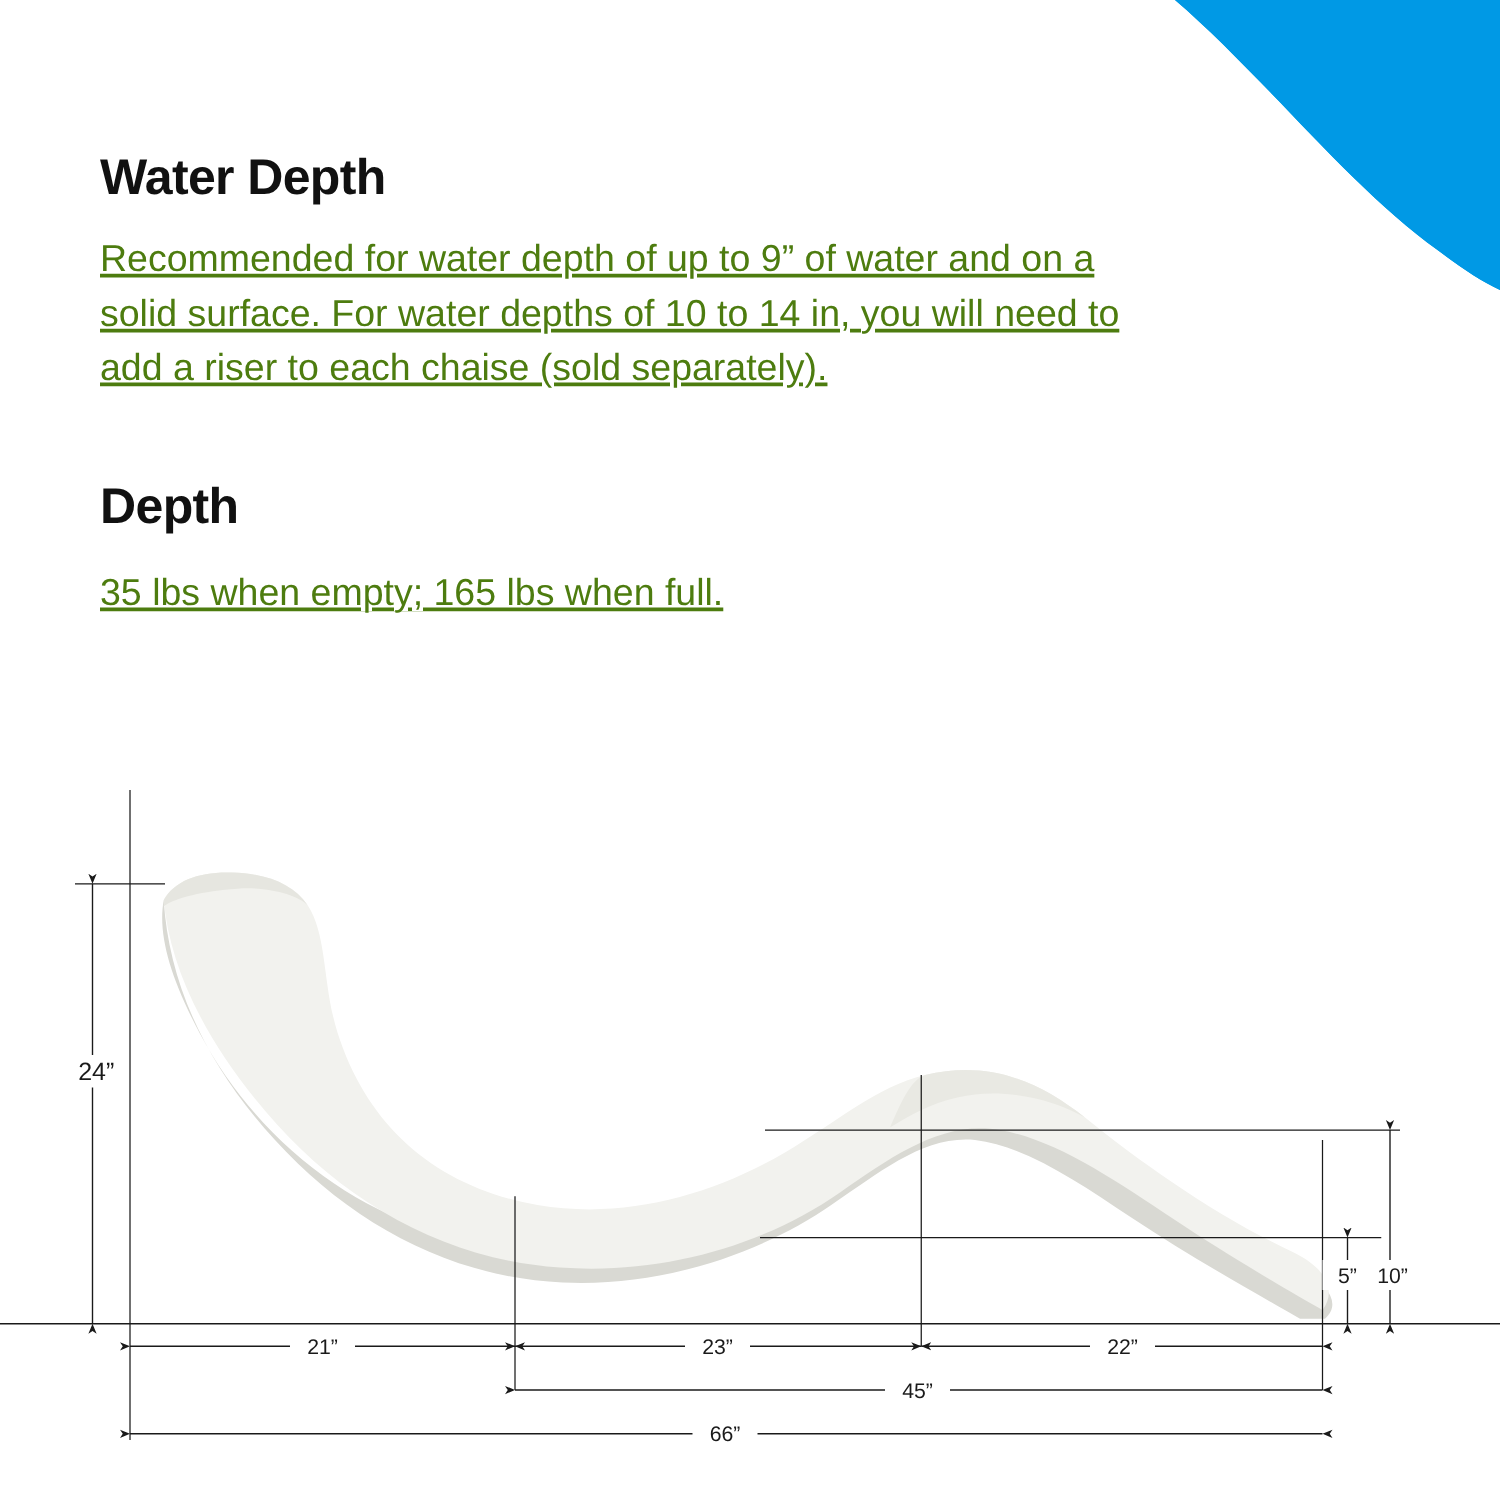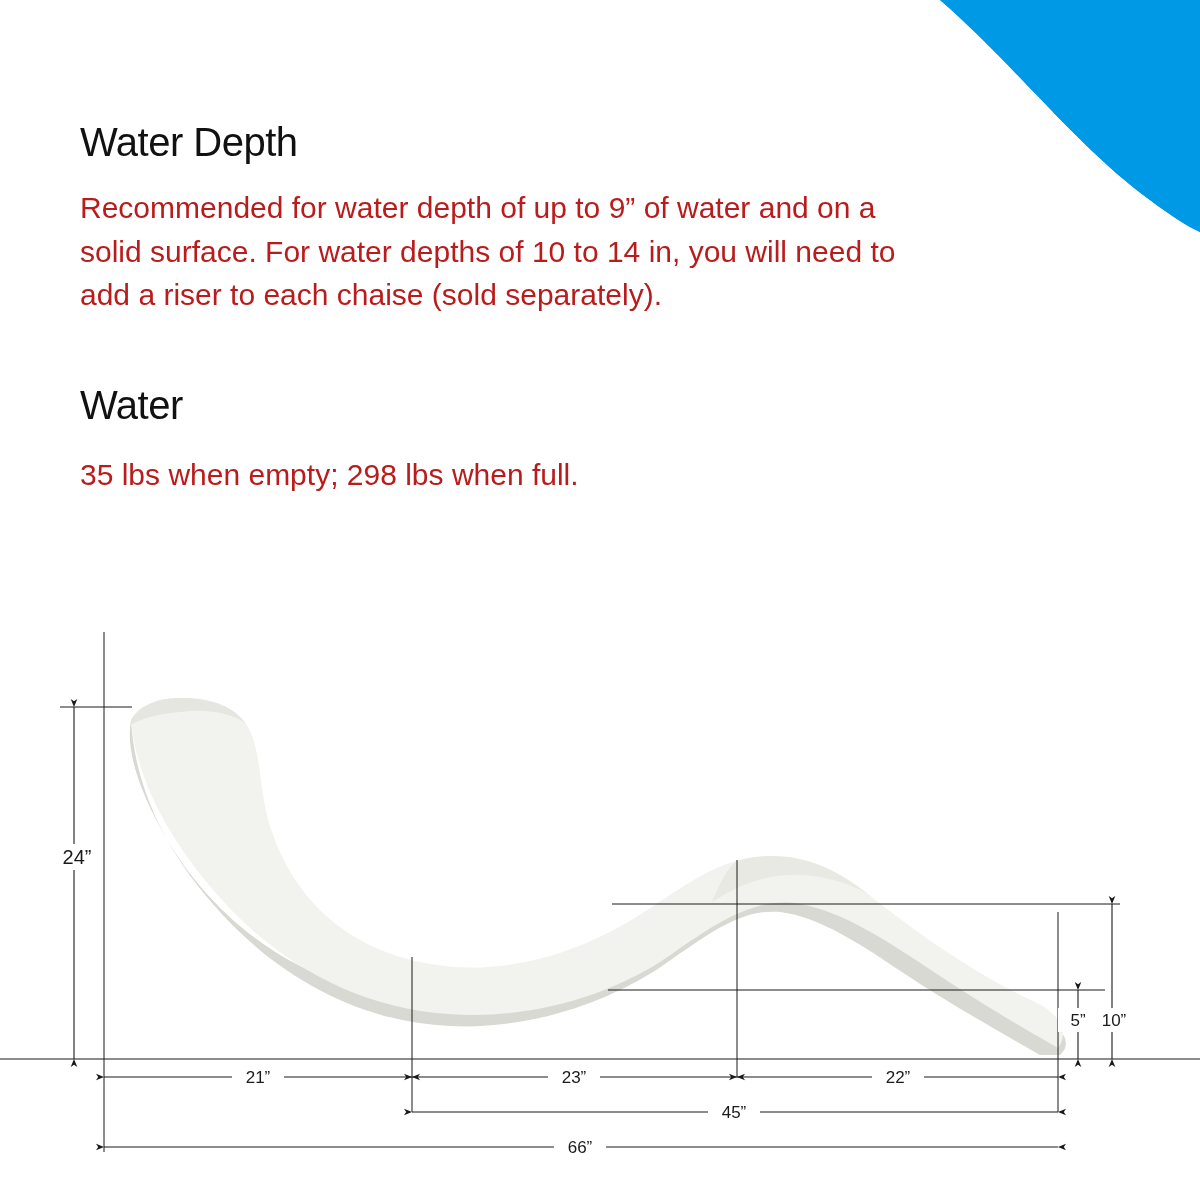--- a/index.html
+++ b/index.html
@@ -29,32 +29,33 @@
 
   
   .content {
     position: absolute;
     left: 80px;
     top: 120px;
     width: 860px;
   }
   h1.section-title {
     font-size: 40px;
-    font-weight: normal;
+    font-weight: bold;
     color: #111111;
     letter-spacing: -0.5px;
     line-height: 1.1;
   }
   p.section-body {
     font-size: 30px;
-    color: #b91c1c;
+    color: #4d7c0f;
     line-height: 1.45;
     margin-top: 22px;
     font-weight: 400;
     max-width: 840px;
+    text-decoration: underline;
   }
   .block-2 { margin-top: 66px; }
   .block-2 p.section-body { margin-top: 26px; }
 
   
   .diagram {
     position: absolute;
     left: 0;
     top: 612px;
     width: 1200px;
@@ -73,22 +74,22 @@
   </svg>
 
   <div class="content">
 
     <section>
       <h1 class="section-title">Water Depth</h1>
       <p class="section-body">Recommended for water depth of up to 9” of water and on a solid surface. For water depths of 10 to 14 in, you will need to add a riser to each chaise (sold separately).</p>
     </section>
 
     <section class="block-2">
-      <h1 class="section-title">Water</h1>
-      <p class="section-body">35 lbs when empty; 298 lbs when full.</p>
+      <h1 class="section-title">Depth</h1>
+      <p class="section-body">35 lbs when empty; 165 lbs when full.</p>
     </section>
 
   </div>
 
   <div class="diagram">
     <svg width="1200" height="550" viewBox="0 0 1200 550">
 
       <defs>
         <marker id="arrS" markerWidth="9" markerHeight="9" refX="8" refY="4.5" orient="auto" markerUnits="userSpaceOnUse">
           <path d="M8,4.5 L0,1.2 L2.2,4.5 L0,7.8 Z" fill="#1a1a1a"></path>

